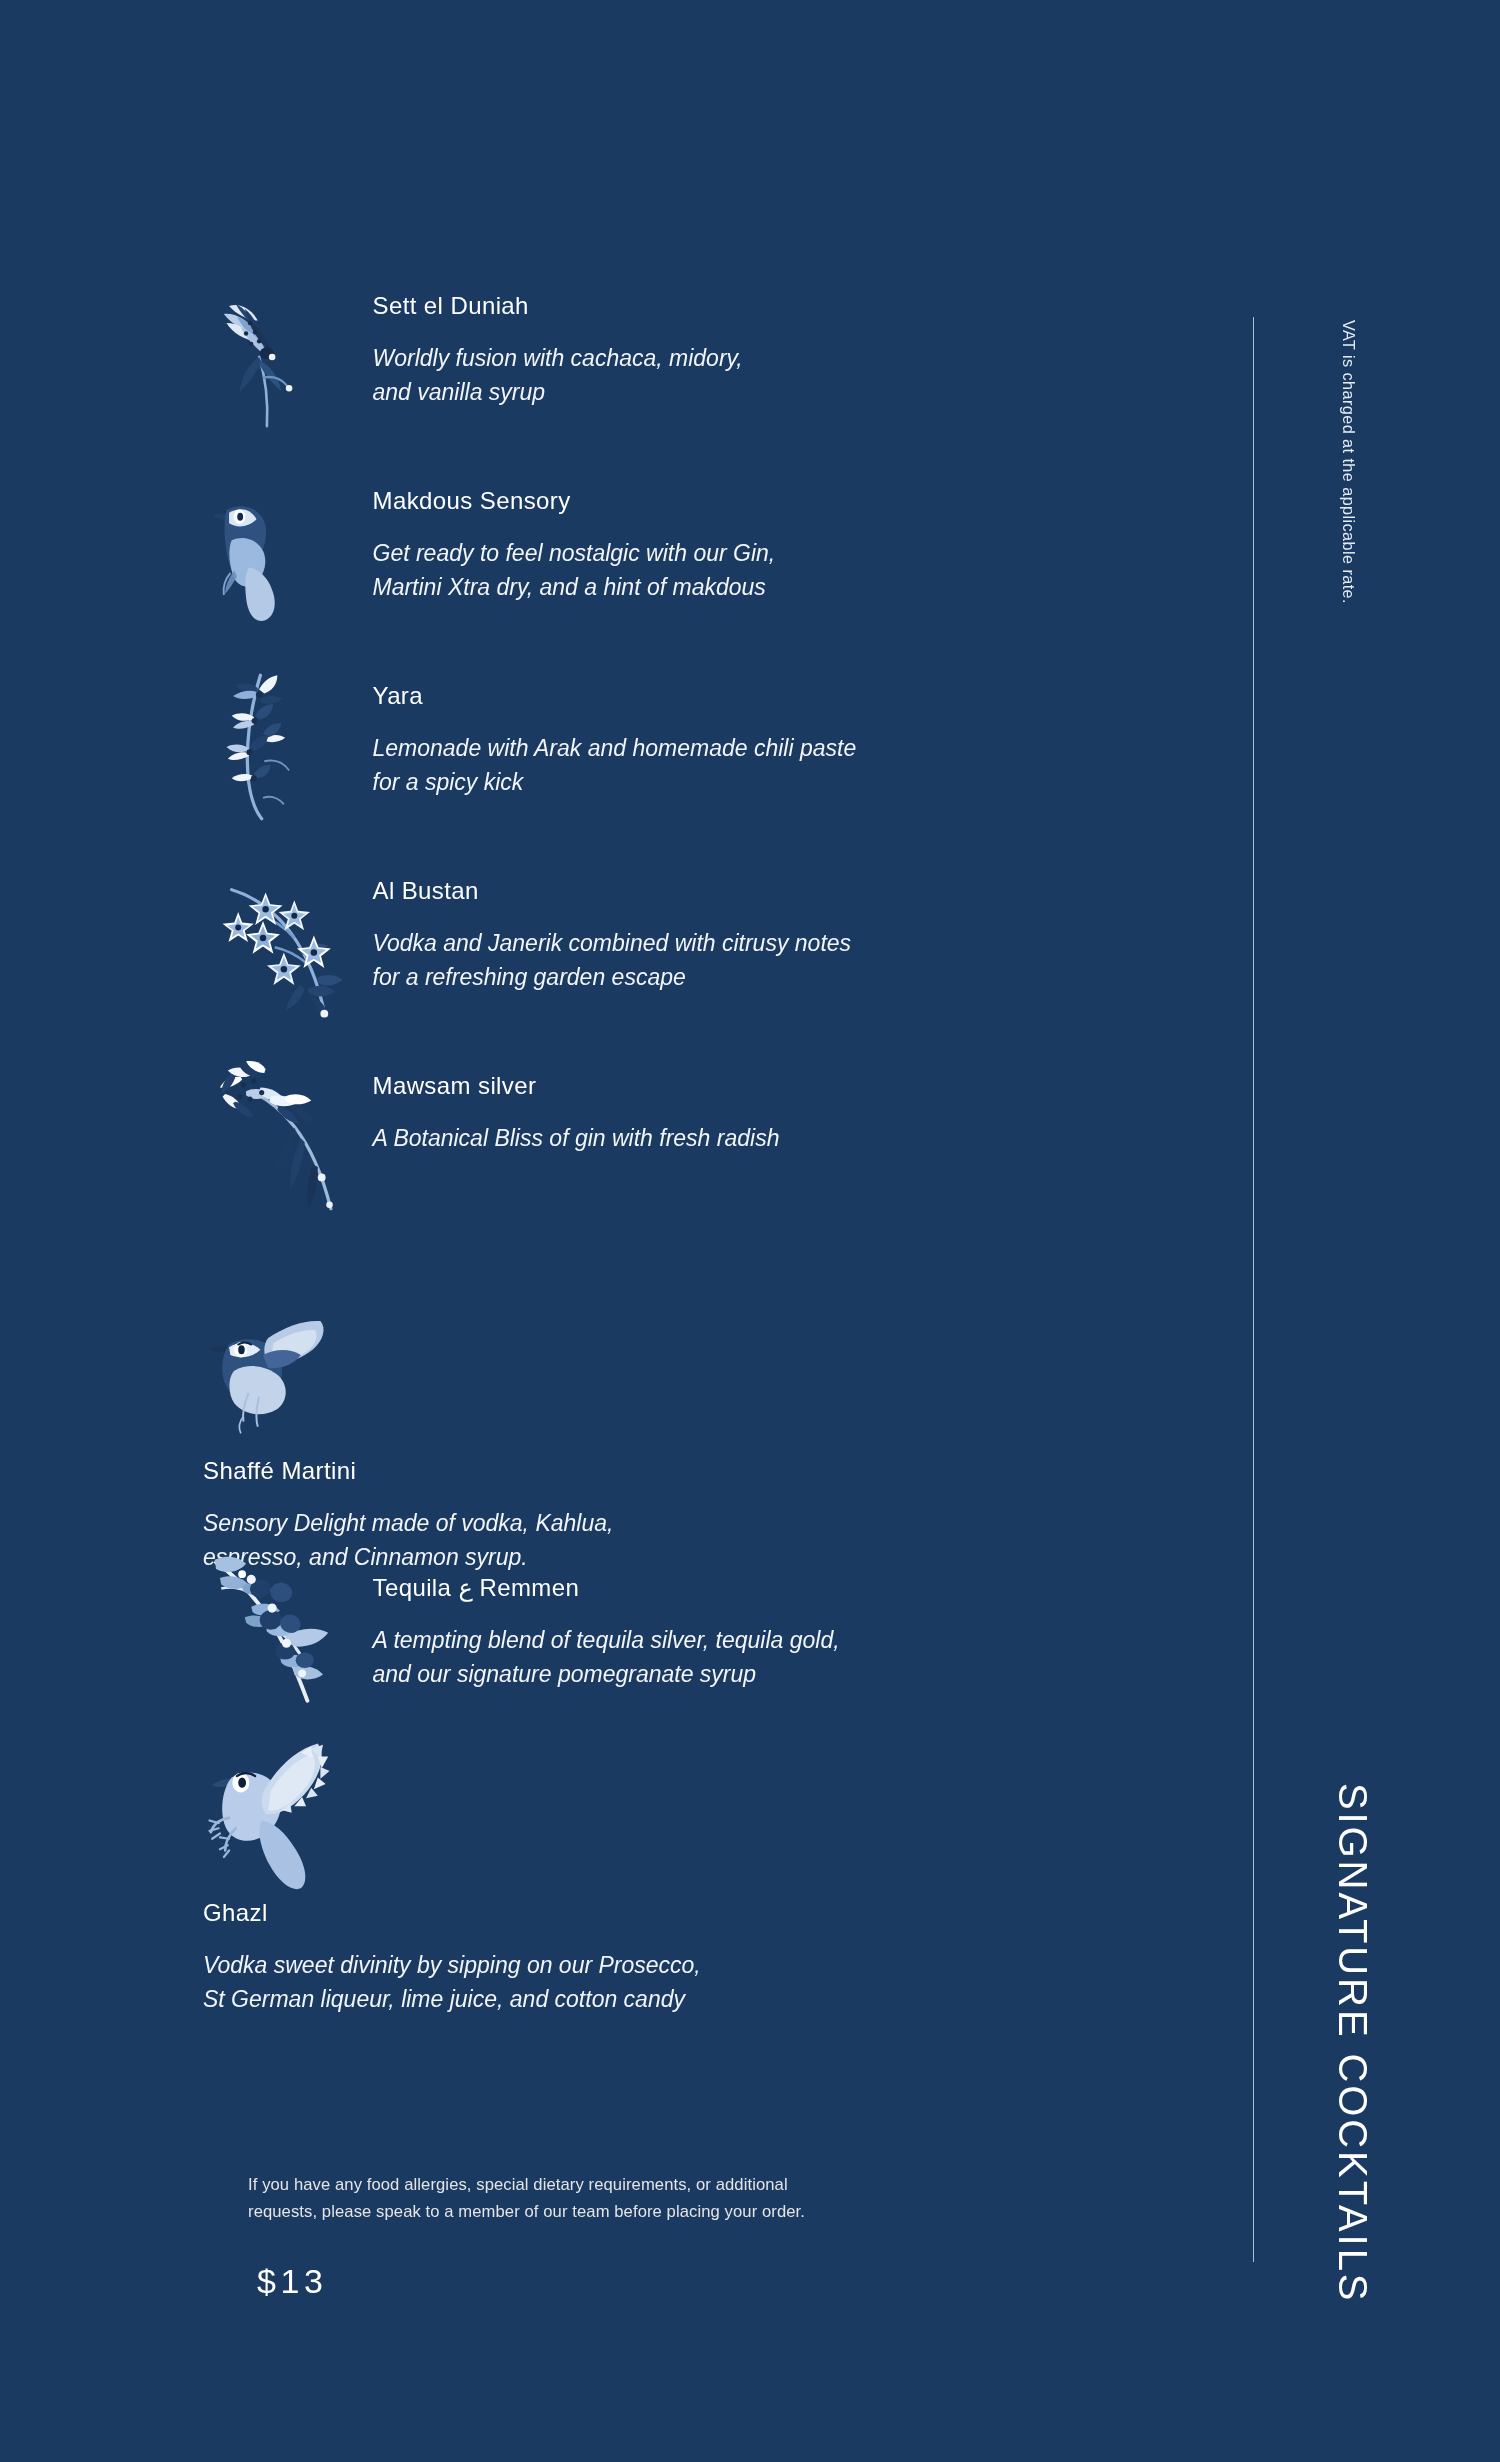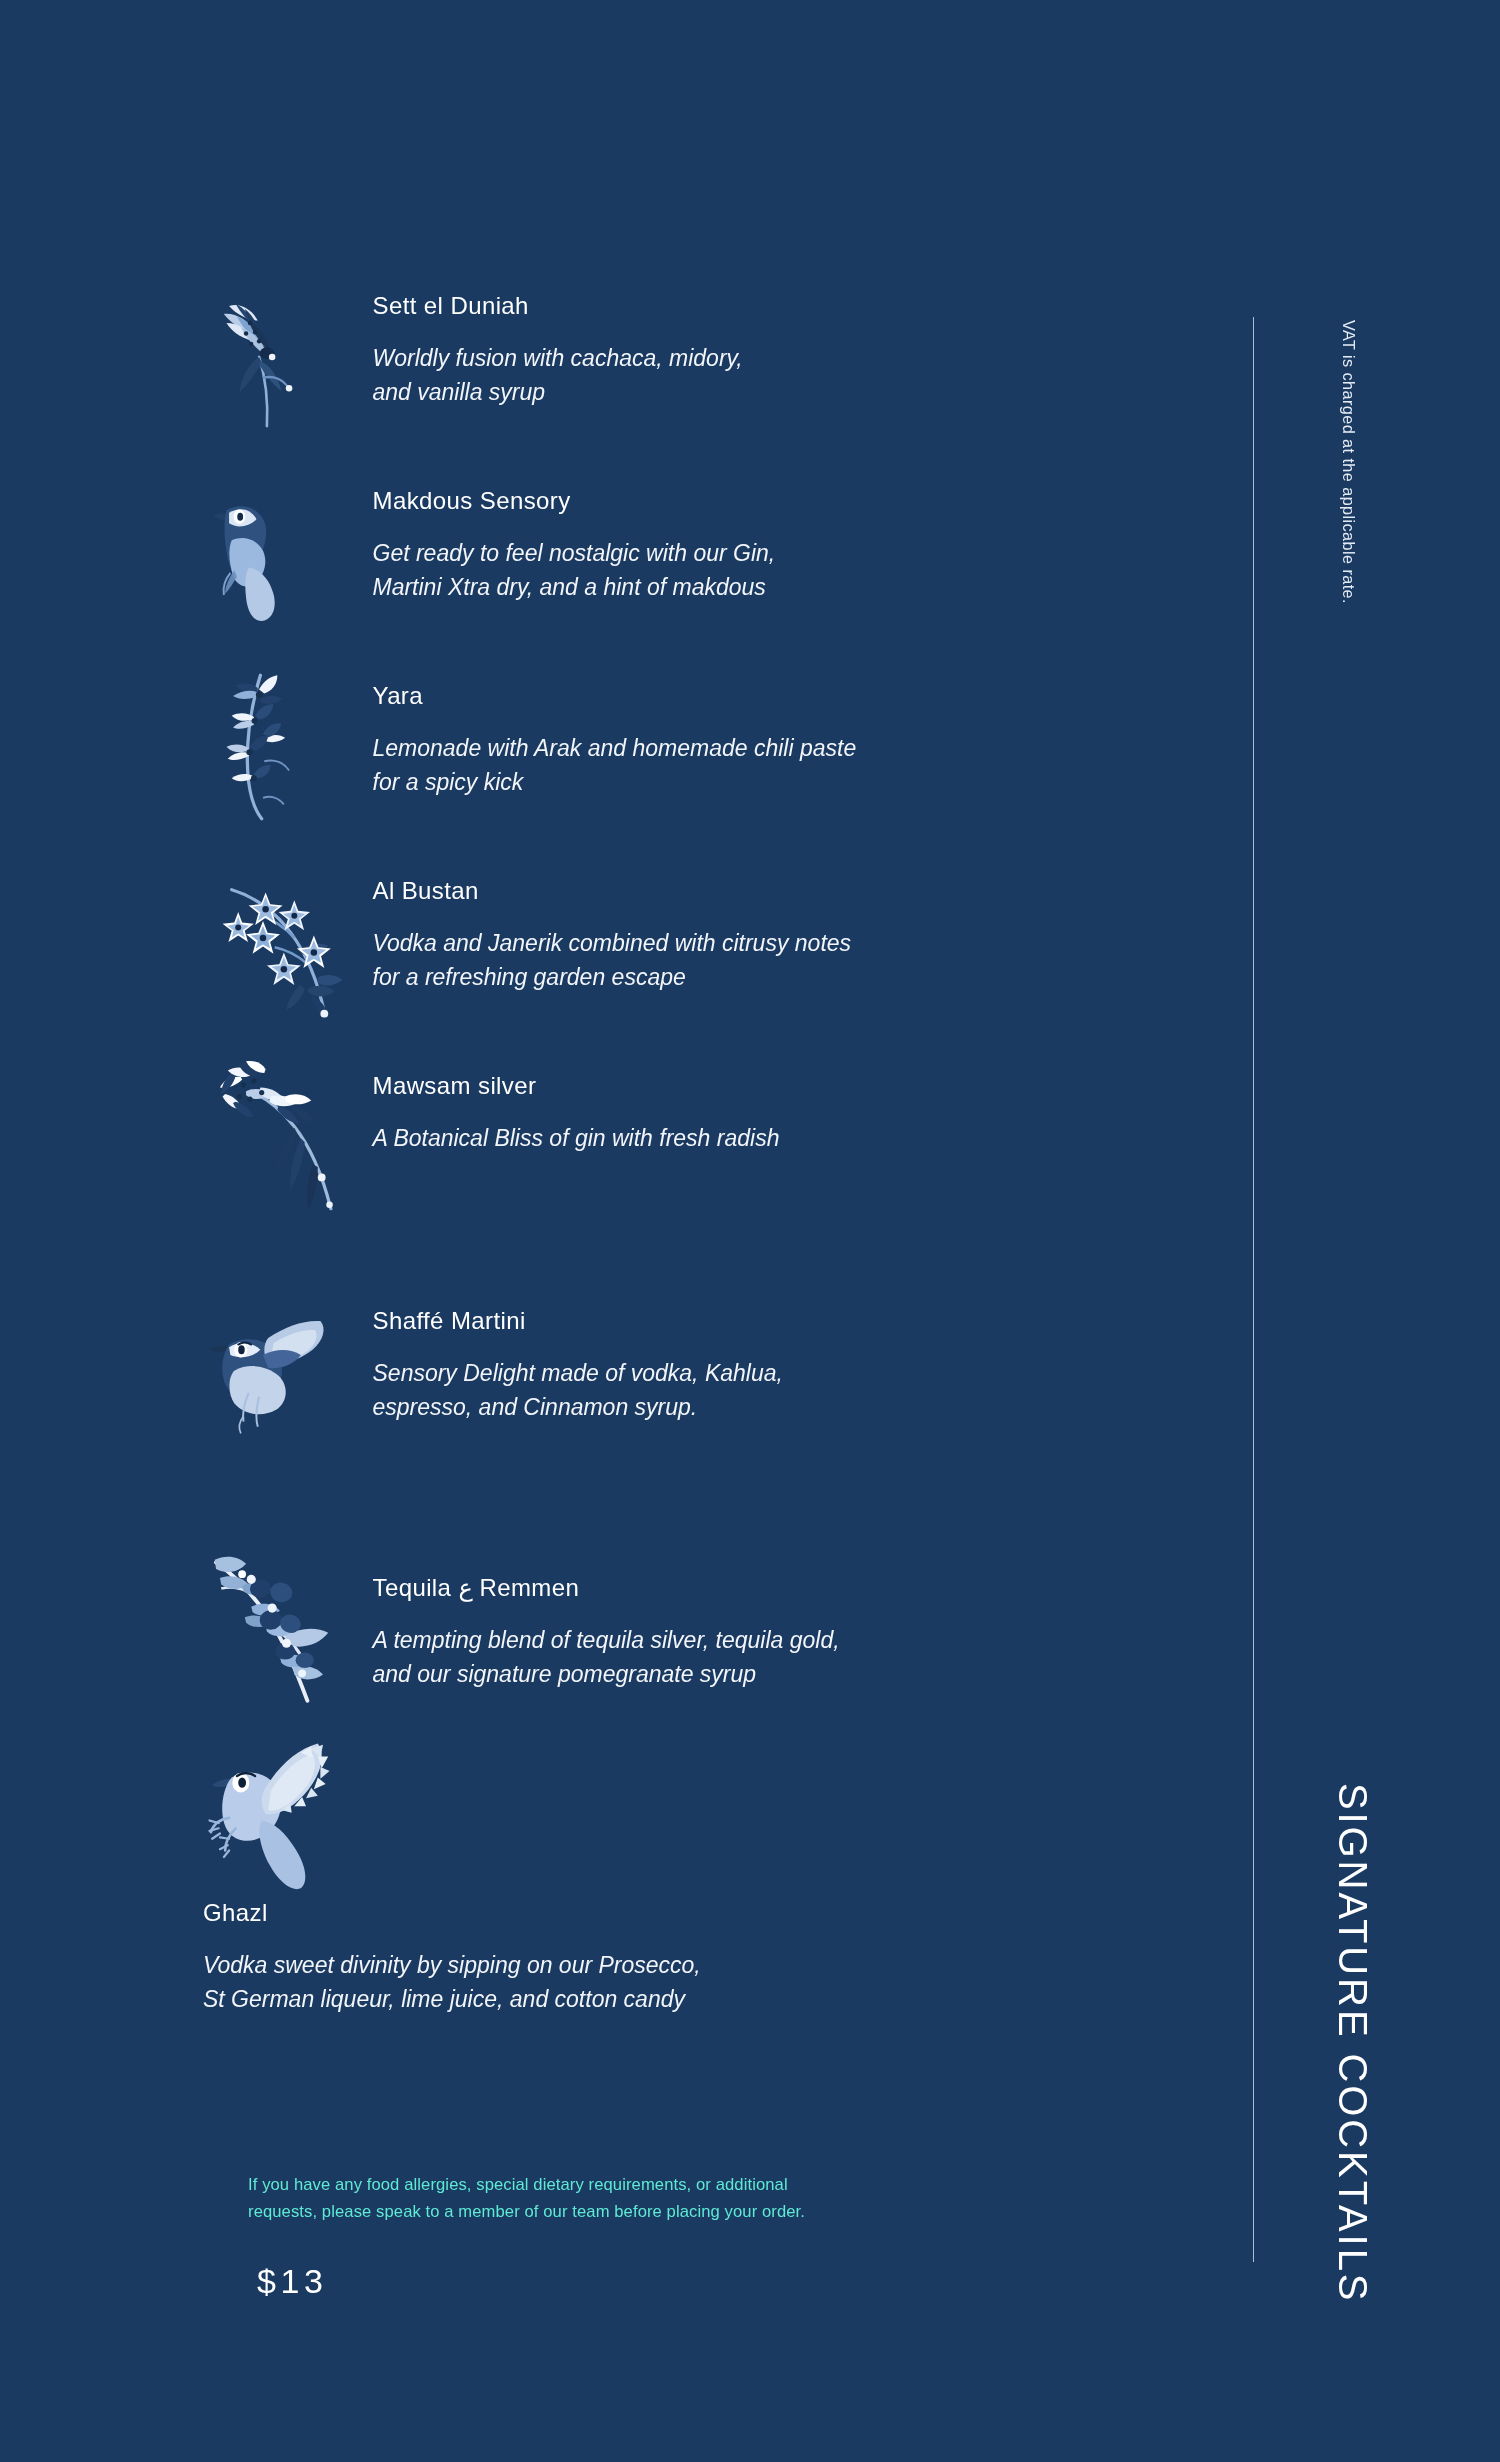--- a/index.html
+++ b/index.html
@@ -72,21 +72,21 @@
   }
 
   
   #footer-block {
     position: absolute;
     left: 240px;
     top: 2172px;
     width: 717px;
   }
   #allergy-note {
-    color: #5eead4;
+    color: #e5e5e5;
     font-family: "Liberation Sans", sans-serif;
     font-size: 16.6px;
     line-height: 1.62;
     letter-spacing: 0.1px;
     margin: 0;
     white-space: pre-line;
   }
   #price {
     color: #ffffff;
     font-family: "Liberation Sans", sans-serif;
@@ -306,21 +306,21 @@
           <circle cx="182" cy="180" r="6" fill="#eef3fa"></circle>
           <circle cx="194" cy="222" r="5" fill="#eef3fa"></circle>
         </svg>
       </div>
       <div class="item-text">
         <p class="item-name">Mawsam silver</p>
         <p class="item-desc">A Botanical Bliss of gin with fresh radish</p>
       </div>
     </div>
 
-    <div class="menu-item" style="height:221px;">
+    <div class="menu-item" style="height:221px;flex-direction:column;">
       <div class="item-art">
         <svg viewBox="0 0 230 230">
           <path d="M10 84 C20 78 32 76 44 80 C34 88 22 90 10 84 Z" fill="#1b3557"></path>
           <path d="M40 76 C64 62 96 66 112 88 C126 108 124 134 106 150 C86 166 56 164 40 146 C26 130 26 96 40 76 Z" fill="#2e5180"></path>
           <path d="M40 80 C56 70 76 72 88 84 C76 96 56 98 42 92 Z" fill="#e3ecf8"></path>
           <ellipse cx="58" cy="84" rx="10" ry="12" fill="#ffffff"></ellipse>
           <ellipse cx="59" cy="84" rx="5" ry="7" fill="#0f2340"></ellipse>
           <path d="M54 76 C60 72 68 72 74 76" stroke="#0f2340" stroke-width="3" fill="none" stroke-linecap="round"></path>
           <path d="M48 116 C70 104 98 108 116 124 C132 140 130 164 112 176 C92 188 62 184 48 166 C38 152 38 126 48 116 Z" fill="#c2d3ea"></path>
           <path d="M100 66 C126 48 156 38 180 40 C190 52 184 70 168 84 C148 100 120 108 100 104 C92 92 92 76 100 66 Z" fill="#b8cbe6"></path>

